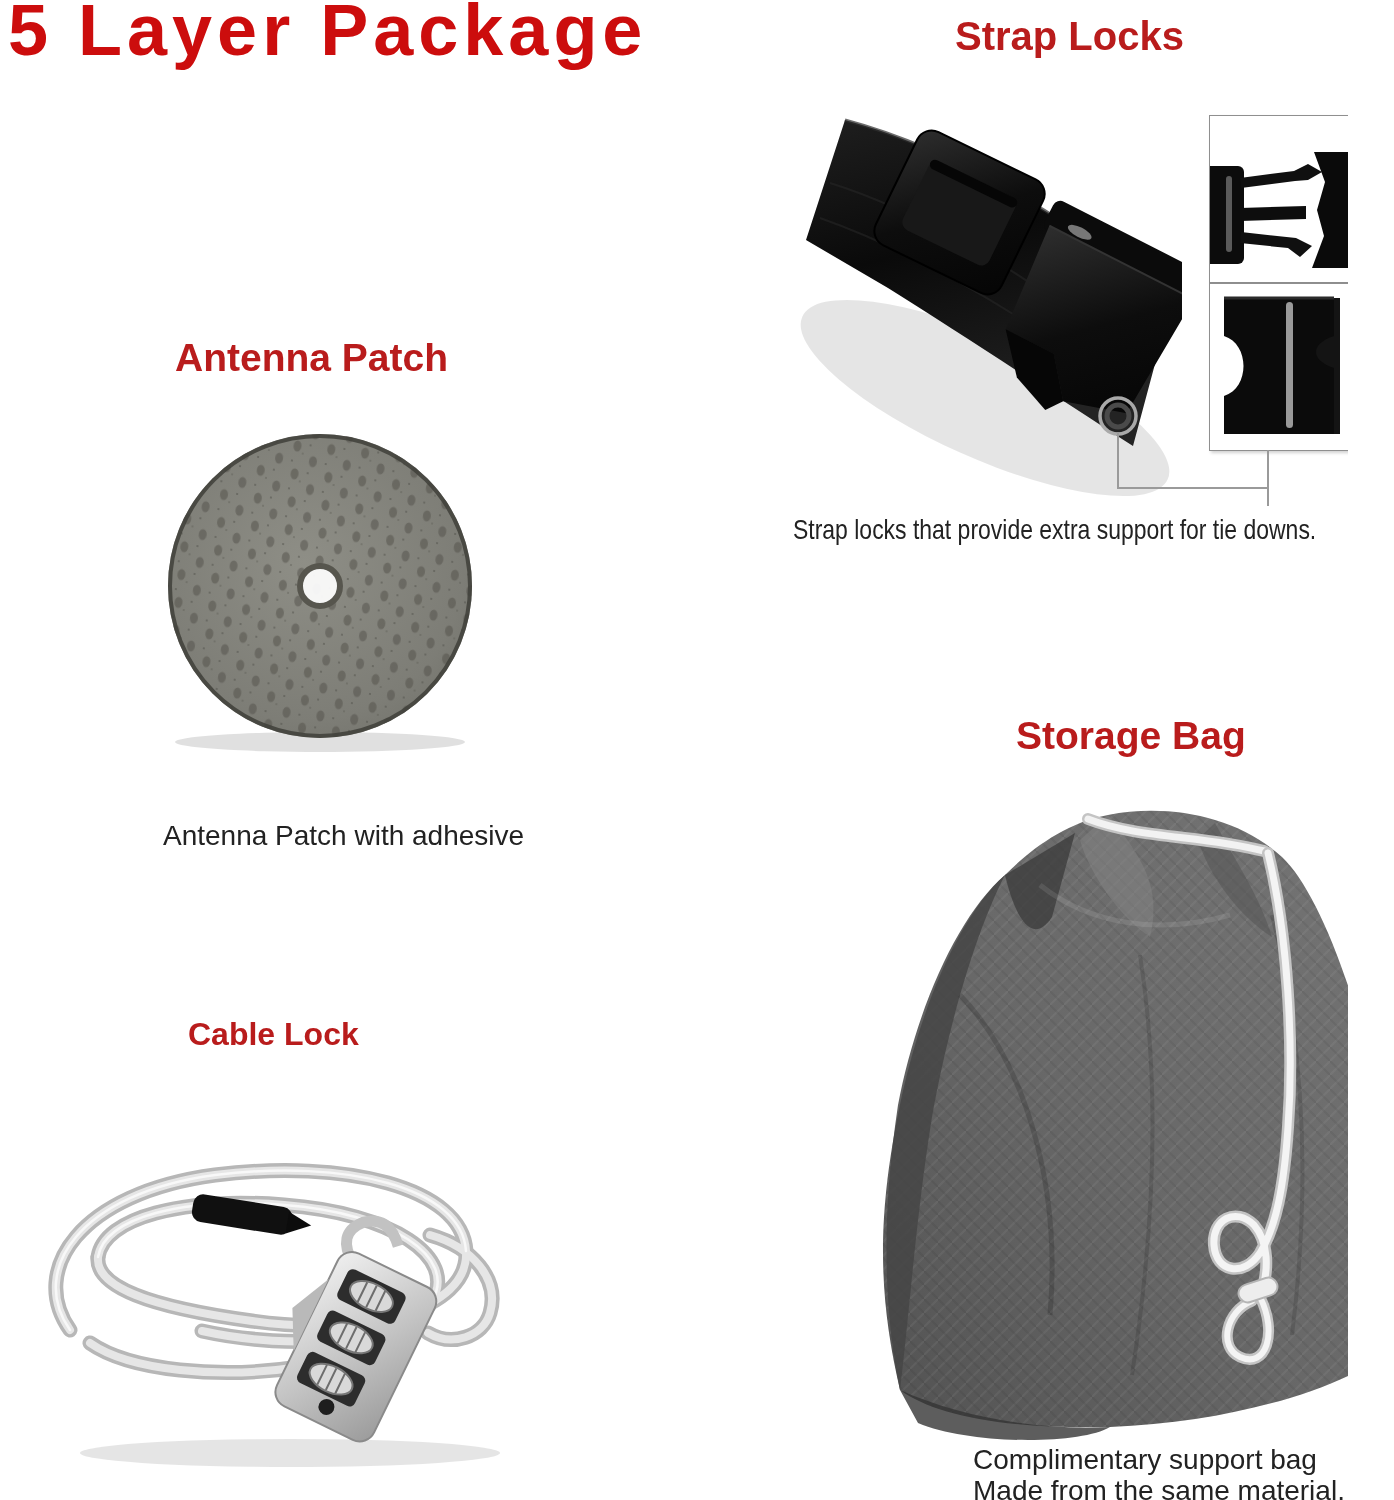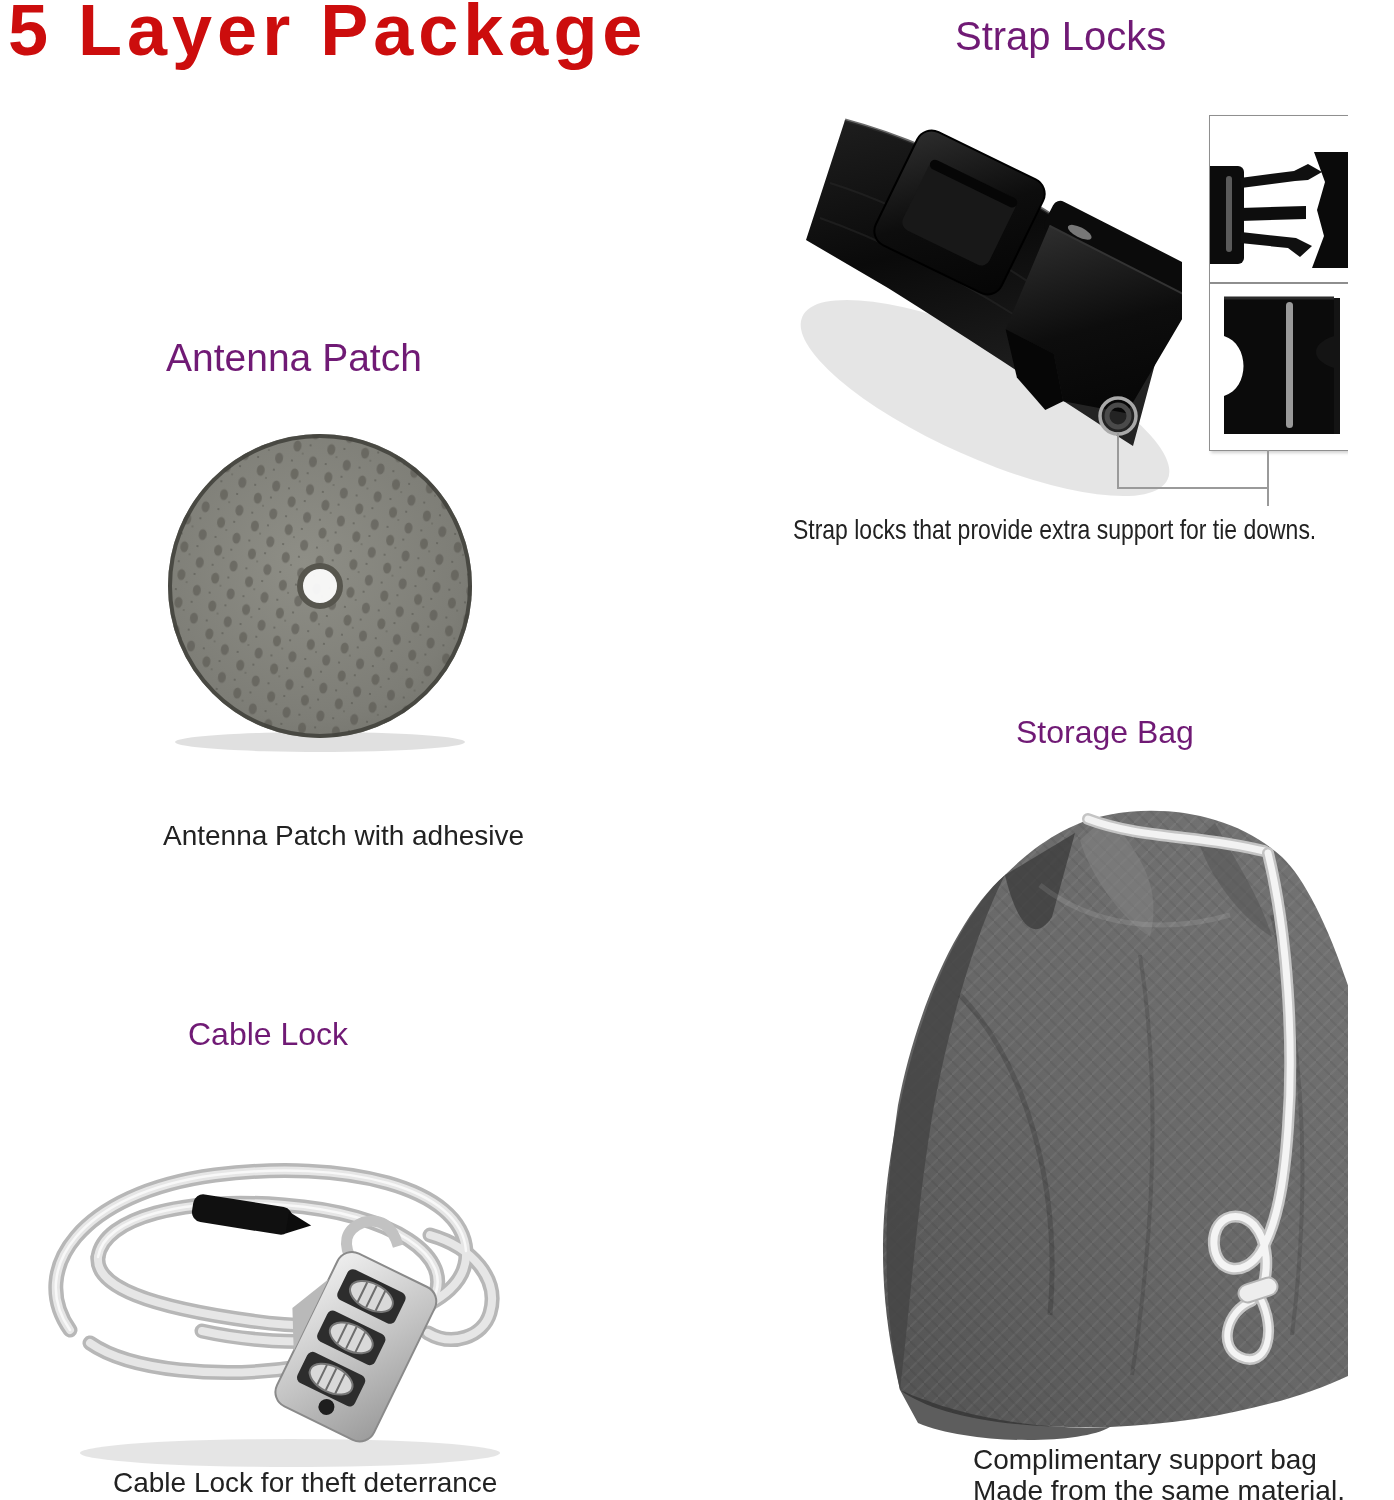--- a/index.html
+++ b/index.html
@@ -5,21 +5,21 @@
   html,body{margin:0;padding:0;background:#fff;}
   #canvas{
     position:relative;width:1348px;height:1500px;background:#ffffff;overflow:hidden;
     font-family:"Liberation Sans",sans-serif;color:#1c1c1c;
   }
   .abs{position:absolute;}
   .title{
     font-size:72px;font-weight:700;letter-spacing:5px;line-height:1;white-space:nowrap;
   }
   .heading{
-    font-size:40px;font-weight:400;line-height:1;white-space:nowrap;color:#701a75;
+    font-size:40px;font-weight:700;line-height:1;white-space:nowrap;color:#b91c1c;
   }
   .caption{
     font-size:28px;line-height:1;white-space:nowrap;color:#222;
   }
   .caption.narrow{transform:scaleX(0.82);transform-origin:0 50%;}
   .caption2{
     font-size:28px;line-height:31px;color:#222;white-space:nowrap;
   }
   .inset{
     position:absolute;width:140px;height:166px;background:#fff;border:1px solid #8f8f8f;
@@ -95,21 +95,21 @@
       <path d="M14,14 H124" stroke="#2b2b2b" stroke-width="3"></path>
     </svg>
   </div>
 
   <div class="connector" style="left:1117px;top:432px;width:2px;height:57px"></div>
   <div class="connector" style="left:1117px;top:487px;width:152px;height:2px"></div>
   <div class="connector" style="left:1267px;top:450px;width:2px;height:56px"></div>
 
   <div class="abs caption narrow" style="left:793px;top:516px">Strap locks that provide extra support for tie downs.</div>
 
-  <div class="abs heading" style="left:166px;top:338px;font-size:39px">Antenna Patch</div>
+  <div class="abs heading" style="left:175px;top:338px;font-size:39px">Antenna Patch</div>
 
   <svg class="abs" style="left:155px;top:424px" width="330" height="332" viewBox="0 0 330 332" aria-hidden="true">
     <defs>
       <radialGradient id="discGrad" cx="0.45" cy="0.42" r="0.75">
         <stop offset="0" stop-color="#8e8e86"></stop>
         <stop offset="0.7" stop-color="#7d7d76"></stop>
         <stop offset="1" stop-color="#6e6e67"></stop>
       </radialGradient>
       <pattern id="patchdots" width="34" height="28" patternUnits="userSpaceOnUse" patternTransform="rotate(6)">
         <ellipse cx="8" cy="7" rx="4" ry="5.5" fill="#55544d" opacity="0.55"></ellipse>
@@ -121,21 +121,21 @@
     </defs>
     <ellipse cx="165" cy="318" rx="145" ry="10" fill="rgba(0,0,0,0.12)"></ellipse>
     <circle cx="165" cy="162" r="152" fill="url(#discGrad)"></circle>
     <circle cx="165" cy="162" r="152" fill="url(#patchdots)"></circle>
     <circle cx="165" cy="162" r="150" fill="none" stroke="#3f3f39" stroke-width="4" opacity="0.85"></circle>
     <circle cx="165" cy="162" r="20" fill="#fcfcfc" stroke="#55544c" stroke-width="6" opacity="0.95"></circle>
   </svg>
 
   <div class="abs caption" style="left:163px;top:822px">Antenna Patch with adhesive</div>
 
-  <div class="abs heading" style="left:1016px;top:716px;font-size:32px">Storage Bag</div>
+  <div class="abs heading" style="left:1016px;top:716px;font-size:39px">Storage Bag</div>
 
   <svg class="abs" style="left:840px;top:795px" width="554" height="650" viewBox="0 0 554 650" aria-hidden="true">
     <defs>
       <linearGradient id="bagGrad" x1="0" y1="1" x2="1" y2="0">
         <stop offset="0" stop-color="#525252"></stop>
         <stop offset="0.45" stop-color="#686868"></stop>
         <stop offset="1" stop-color="#757575"></stop>
       </linearGradient>
       <pattern id="weave" width="14" height="14" patternUnits="userSpaceOnUse">
         <path d="M0,14 L14,0" stroke="rgba(255,255,255,0.05)" stroke-width="2"></path>
@@ -231,15 +231,14 @@
         <ellipse cx="348" cy="263" rx="23" ry="13" fill="#d9d9d9" stroke="#767676" stroke-width="2"></ellipse>
         <path d="M338,252 L338,274 M348,251 L348,275 M358,252 L358,274" stroke="#6d6d6d" stroke-width="2"></path>
         <rect x="316" y="292" width="64" height="34" rx="6" fill="#2d2d2d"></rect>
         <ellipse cx="348" cy="309" rx="23" ry="13" fill="#d9d9d9" stroke="#767676" stroke-width="2"></ellipse>
         <path d="M338,298 L338,320 M348,297 L348,321 M358,298 L358,320" stroke="#6d6d6d" stroke-width="2"></path>
       </g>
       <circle cx="356" cy="336" r="8" fill="#1e1e1e"></circle>
     </g>
   </svg>
 
-  <div class="abs caption" style="left:113px;top:1469px">Cable Lock for theft deterrance</div>
 
 </div>
 
 </body></html>

